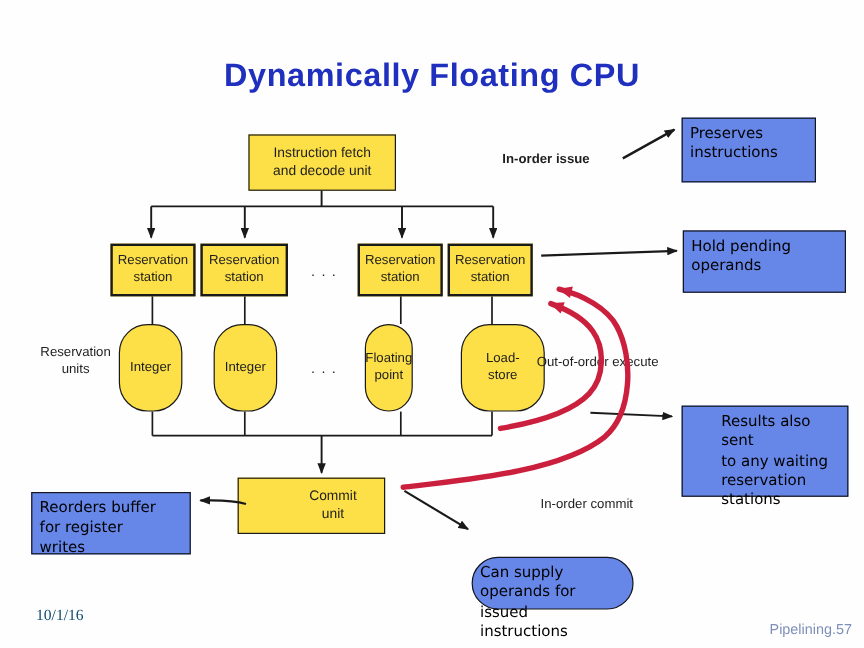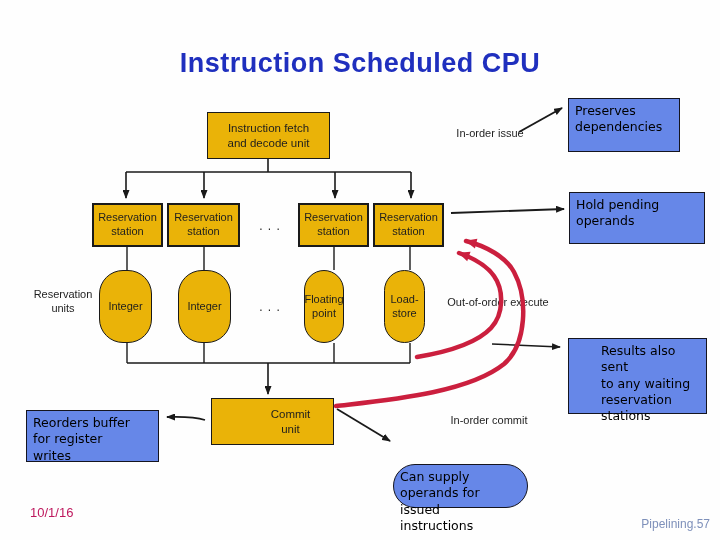--- a/index.html
+++ b/index.html
@@ -11,47 +11,47 @@
   .abs{position:absolute;box-sizing:border-box;}
   .pre{white-space:pre-line;}
   
   #title{
     left:0;top:48px;width:720px;text-align:center;
     font-size:27px;font-weight:700;letter-spacing:0.5px;
     color:#1f2fbe;
   }
   
   .dbox{
-    background:#eab308;border:1.5px solid #1a1a1a;
+    background:#fde047;border:1.5px solid #1a1a1a;
     display:flex;align-items:center;justify-content:center;text-align:center;
     font-size:11.5px;line-height:1.25;color:#1e1e1e;
   }
   .rs{border-width:2px;font-size:11px;}
   .stadium{border-radius:24px;border-width:1.5px;font-size:11px;}
   
   .dlabel{
     font-size:11px;color:#1e1e1e;text-align:center;line-height:1.25;
   }
   .dots{font-size:12px;letter-spacing:1px;color:#1e1e1e;text-align:center;}
   
   .callout{
     background:#6687e8;border:1px solid #15151f;color:#000;
     font-family:"DejaVu Sans", sans-serif;
     font-size:12.5px;line-height:1.3;
     padding:4px 6px;
   }
   
-  #footer-date{left:30px;top:505px;font-size:13px;color:#be185d;font-family:Liberation Sans, sans-serif;text-align:center;}
+  #footer-date{left:30px;top:505px;font-size:13px;color:#0c4a6e;font-family:Liberation Serif, serif;text-align:center;}
   #footer-page{left:590px;top:517px;width:120px;text-align:right;font-size:12px;color:#7e90ba;}
   #connectors{left:0;top:0;pointer-events:none;}
 </style>
 </head>
 <body>
 
-<div class="abs" id="title">Instruction Scheduled CPU</div>
+<div class="abs" id="title">Dynamically Floating CPU</div>
 
 <div class="abs dbox pre" style="left:207px;top:112px;width:123px;height:47px;">Instruction fetch
 and decode unit</div>
 
 <div class="abs dbox rs pre" style="left:92px;top:203px;width:71px;height:44px;">Reservation
 station</div>
 <div class="abs dbox rs pre" style="left:167px;top:203px;width:73px;height:44px;">Reservation
 station</div>
 <div class="abs dots" style="left:250px;top:219px;width:40px;">. . .</div>
 <div class="abs dbox rs pre" style="left:298px;top:203px;width:71px;height:44px;">Reservation
@@ -59,32 +59,32 @@
 <div class="abs dbox rs pre" style="left:373px;top:203px;width:71px;height:44px;">Reservation
 station</div>
 
 <div class="abs dlabel pre" style="left:26px;top:288px;width:74px;">Reservation
 units</div>
 <div class="abs dbox stadium pre" style="left:99px;top:270px;width:53px;height:73px;">Integer</div>
 <div class="abs dbox stadium pre" style="left:178px;top:270px;width:53px;height:73px;">Integer</div>
 <div class="abs dots" style="left:250px;top:300px;width:40px;">. . .</div>
 <div class="abs dbox stadium pre" style="left:304px;top:270px;width:40px;height:73px;">Floating
 point</div>
-<div class="abs dbox stadium pre" style="left:384px;top:270px;width:41px;height:73px;">Load-
+<div class="abs dbox stadium pre" style="left:384px;top:270px;width:70px;height:73px;">Load-
 store</div>
 
-<div class="abs dbox pre" style="left:211px;top:398px;width:123px;height:47px;padding-left:36px;">Commit
+<div class="abs dbox pre" style="left:198px;top:398px;width:123px;height:47px;padding-left:36px;">Commit
 unit</div>
 
-<div class="abs dlabel" style="left:448px;top:127px;width:84px;">In-order issue</div>
+<div class="abs dlabel" style="left:413px;top:127px;width:84px;font-weight:bold;">In-order issue</div>
 <div class="abs dlabel" style="left:440px;top:296px;width:116px;">Out-of-order execute</div>
 <div class="abs dlabel" style="left:440px;top:414px;width:98px;">In-order commit</div>
 
 <div class="abs callout pre" style="left:568px;top:98px;width:112px;height:54px;">Preserves
-dependencies</div>
+instructions</div>
 <div class="abs callout pre" style="left:569px;top:192px;width:136px;height:52px;">Hold pending
 operands</div>
 <div class="abs callout pre" style="left:568px;top:338px;width:139px;height:76px;padding-left:32px;">Results also sent
 to any waiting
 reservation
 stations</div>
 <div class="abs callout pre" style="left:26px;top:410px;width:133px;height:52px;">Reorders buffer
 for register
 writes</div>
 <div class="abs callout pre" style="left:393px;top:464px;width:135px;height:44px;border-radius:29px;">Can supply

